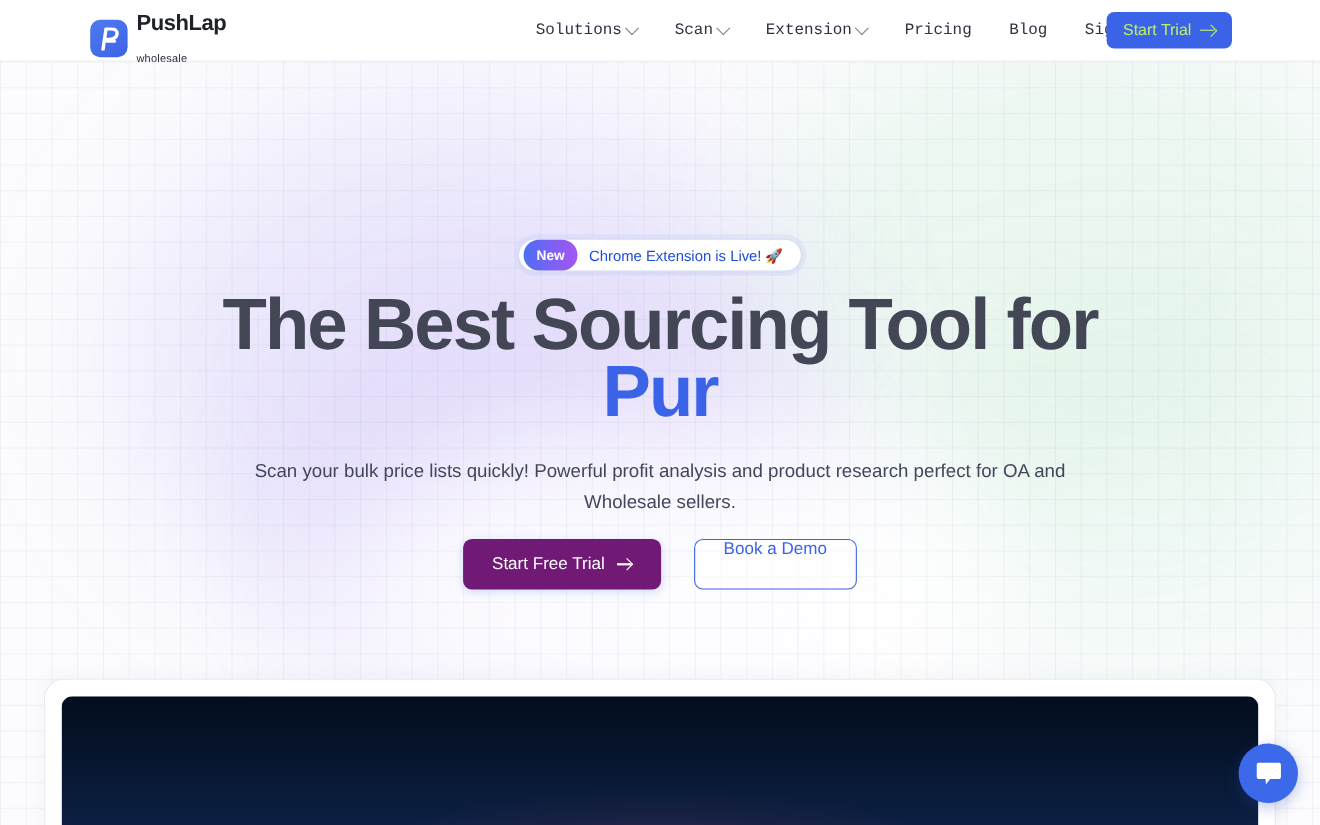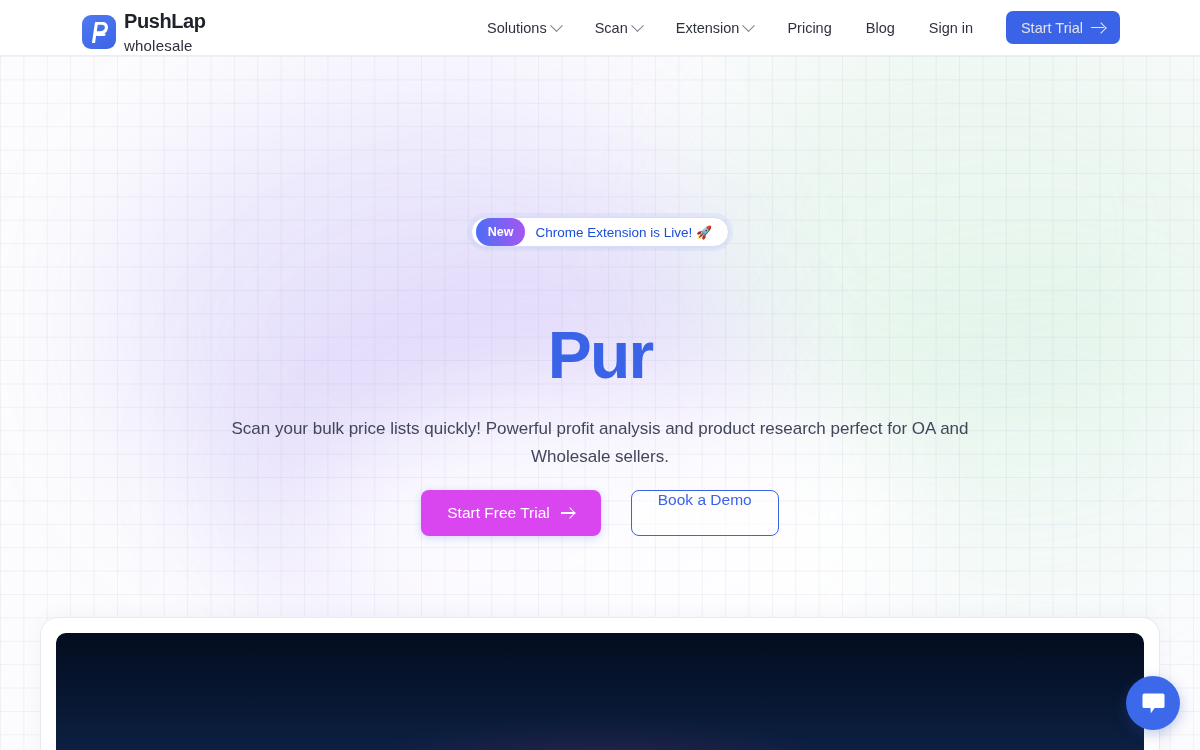--- a/index.html
+++ b/index.html
@@ -95,62 +95,63 @@
   }
   .brand-mark svg { display:block; }
   .brand-text { display:flex; flex-direction:column; line-height:1; }
   .brand-top {
     font-size:20px;
     font-weight:bold;
     color:#20222b;
     letter-spacing:-0.4px;
   }
   .brand-bottom {
-    font-size:15px;
+    font-size:10px;
     font-weight:normal;
     color:#2c2f3a;
     letter-spacing:0.2px;
-    margin-top:7px;
+    margin-top:18px;
   }
 
   .nav {
     position:absolute;
     left:470px; top:0;
     height:56px;
     display:flex;
     align-items:center;
     gap:0;
   }
   .nav-item {
     display:flex;
     align-items:center;
     gap:5px;
     font-size:14.5px;
     color:#2f3340;
     padding:6px 17px;
     cursor:pointer;
     white-space:nowrap;
+    font-family:Liberation Mono, monospace;
   }
   .chev {
     display:inline-block;
     width:9px; height:9px;
     border-right:1.6px solid #7d808d;
     border-bottom:1.6px solid #7d808d;
     transform:rotate(45deg) translate(-2px,-2px);
     flex:none;
   }
 
   .btn-trial {
     position:absolute;
     right:80px; top:11px;
     height:33px;
     padding:0 15px;
     border-radius:7px;
     background:#3b63e8;
-    color:#e5e5e5;
+    color:#bef264;
     font-size:14.5px;
     display:flex;
     align-items:center;
     gap:8px;
     cursor:pointer;
     border:none;
     font-family:inherit;
     white-space:nowrap;
   }
   .arrow-r {
@@ -250,21 +251,21 @@
     left:0; top:434px;
     width:1200px;
     display:flex;
     justify-content:center;
     gap:30px;
   }
   .btn-primary {
     height:46px;
     padding:0 26px;
     border-radius:8px;
-    background:#d946ef;
+    background:#701a75;
     color:#ffffff;
     font-size:15.5px;
     font-weight:500;
     display:flex;
     align-items:center;
     gap:11px;
     border:none;
     cursor:pointer;
     font-family:inherit;
     white-space:nowrap;
@@ -397,21 +398,21 @@
       <div class="badge">
         <span class="badge-pill">New</span>
         <span class="badge-text">
           <span>Chrome Extension is Live!</span>
           <span class="rocket">🚀</span>
         </span>
       </div>
     </div>
 
     <h1 class="headline">
-      <br>
+      <span>The Best Sourcing Tool for</span><br>
       <span class="headline-accent">Pur</span>
     </h1>
 
     <p class="subtitle">Scan your bulk price lists quickly! Powerful profit analysis and product research perfect for OA and Wholesale sellers.</p>
 
     <div class="cta-row">
       <button class="btn-primary">
         <span>Start Free Trial</span>
         <i class="arrow-r"></i>
       </button>

